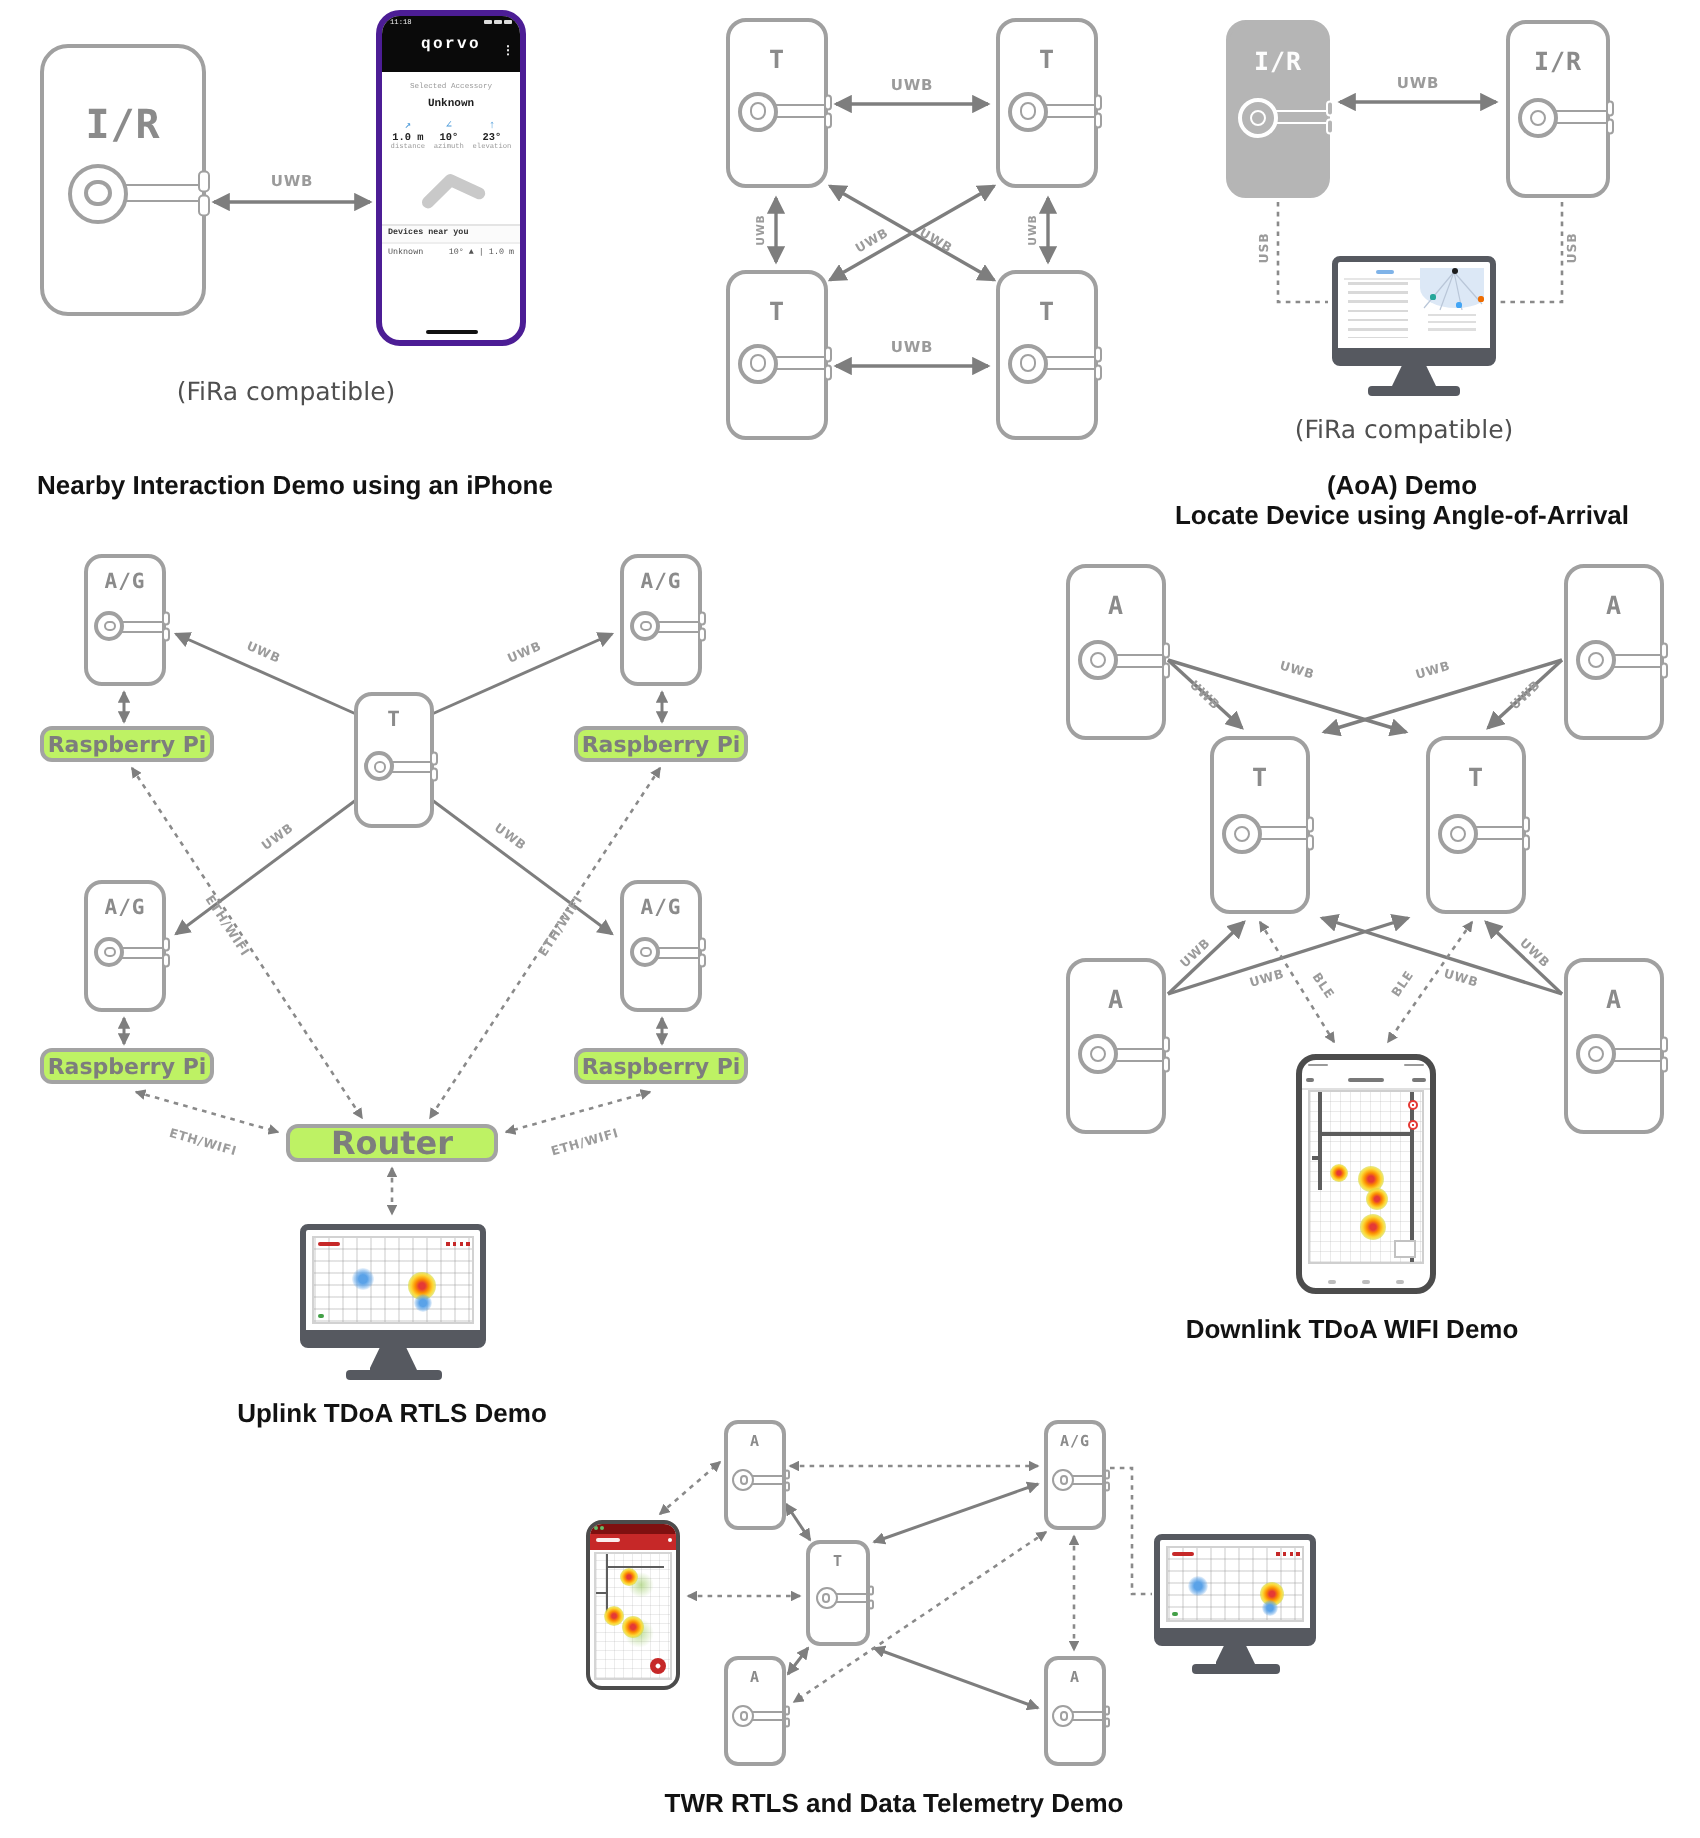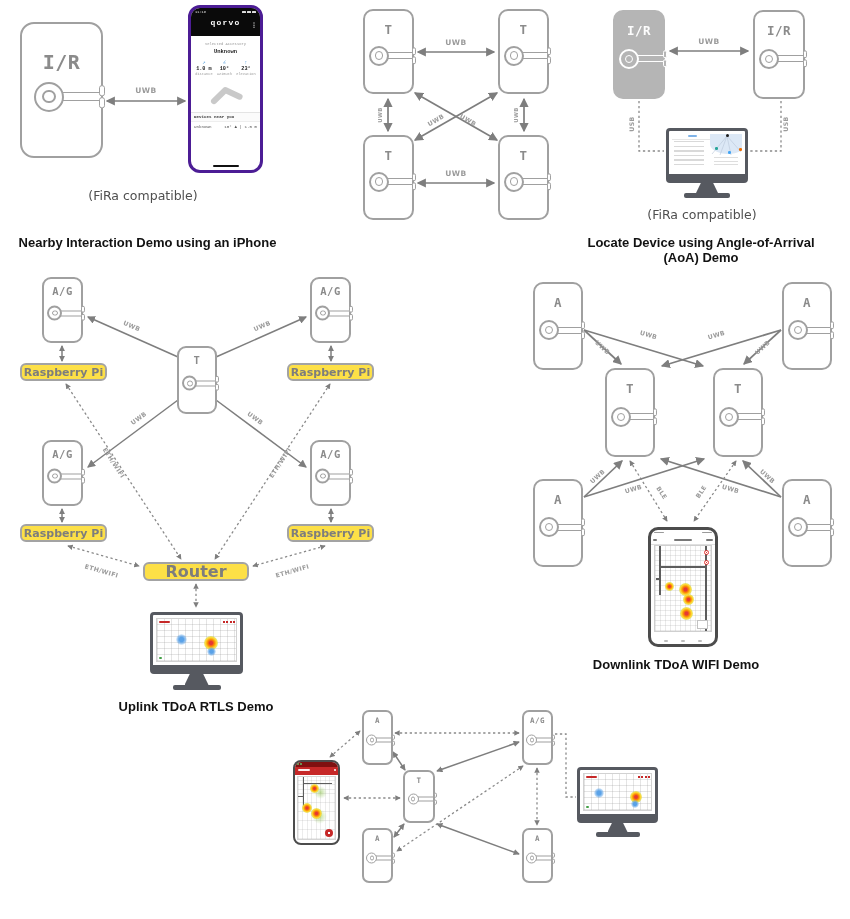--- a/index.html
+++ b/index.html
@@ -25,21 +25,21 @@
   .dev-sm{--rad:9px;--rs:15px;--rb:2px;--rb2:1.6px;--ch:6px;--cw:1.4px;--fs:10.5px;--pt:6px;--tw:4px;--th:7px;--cl:9%}
   .dev-xs{--rad:7px;--rs:11px;--rb:1.6px;--rb2:1.3px;--ch:4.5px;--cw:1.1px;--fs:7.5px;--pt:4px;--tw:3px;--th:5px;--cl:9%}
   .filled{background:#b5b5b5;border-color:#b5b5b5}
   .filled .dlabel{color:#fdfdfd}
   .filled .ring{border-color:#fff;background:#b5b5b5}
   .filled .ring::after{border-color:#fff}
   .filled .cable{border-top-color:#fff;border-bottom-color:#fff}
   .filled .tabs i{border-color:#fff;background:#b5b5b5}
 
   
-  .pillbox{position:absolute;border:2px solid #a3a3a3;border-radius:6px;background:#fde047;box-sizing:border-box;display:flex;align-items:center;justify-content:center;font-family:"DejaVu Sans",sans-serif;font-weight:bold;color:#7d7d7d;font-size:11px}
+  .pillbox{position:absolute;border:2px solid #a3a3a3;border-radius:6px;background:#bef264;box-sizing:border-box;display:flex;align-items:center;justify-content:center;font-family:"DejaVu Sans",sans-serif;font-weight:bold;color:#7d7d7d;font-size:11px}
 
   
   .cap{position:absolute;text-align:center;font-family:"Liberation Sans",sans-serif;font-weight:bold;font-size:13px;color:#121212}
   .fira{position:absolute;text-align:center;font-family:"DejaVu Sans",sans-serif;font-size:12.5px;color:#4f4f4f}
 
   
   .monitor{position:absolute}
   .mscreen{position:relative;background:#fff;border:3px solid #565960;border-bottom-width:9px;border-radius:4px;box-sizing:border-box}
   .mdot{position:absolute;right:3px;bottom:-7.5px;width:4.5px;height:4.5px;border-radius:50%;background:#fff;z-index:3}
   .mstand{width:22px;height:10px;margin:0 auto;background:#565960;clip-path:polygon(22% 0,78% 0,100% 100%,0 100%)}
@@ -365,22 +365,22 @@
         <i class="a-bars"></i>
       </div>
     </div>
     <span class="mdot"></span>
     <div class="mstand"></div>
     <div class="mbase"></div>
   </div>
 
   <div class="fira" style="left:602px;top:207px;width:200px">(FiRa compatible)</div>
   <div class="cap" style="left:576px;top:235px;width:250px;line-height:15px">
+    <span style="display:block">(AoA) Demo</span>
     <span style="display:block">Locate Device using Angle-of-Arrival</span>
-    <span style="display:block">(AoA) Demo</span>
   </div>
 
   <div class="device dev-sm" style="left:42px;top:277px;width:41px;height:66px">
     <div class="dlabel">A/G</div>
     <div class="conn">
         <span class="ring"></span>
         <span class="cable"></span>
         <span class="tabs">
           <i></i>
           <i></i>
@@ -640,14 +640,15 @@
         <i class="blob blue" style="left:15%;top:40%;width:10px;height:10px"></i>
         <i class="blob heat" style="left:68%;top:48%;width:12px;height:12px"></i>
         <i class="blob blue" style="left:70%;top:72%;width:8px;height:8px"></i>
       </div>
     </div>
     <span class="mdot"></span>
     <div class="mstand" style="width:20px;height:9px"></div>
     <div class="mbase" style="width:44px"></div>
   </div>
 
+  <div class="cap" style="left:322px;top:894px;width:250px">TWR RTLS and Data Telemetry Demo</div>
 
 </div>
 
 </body></html>

